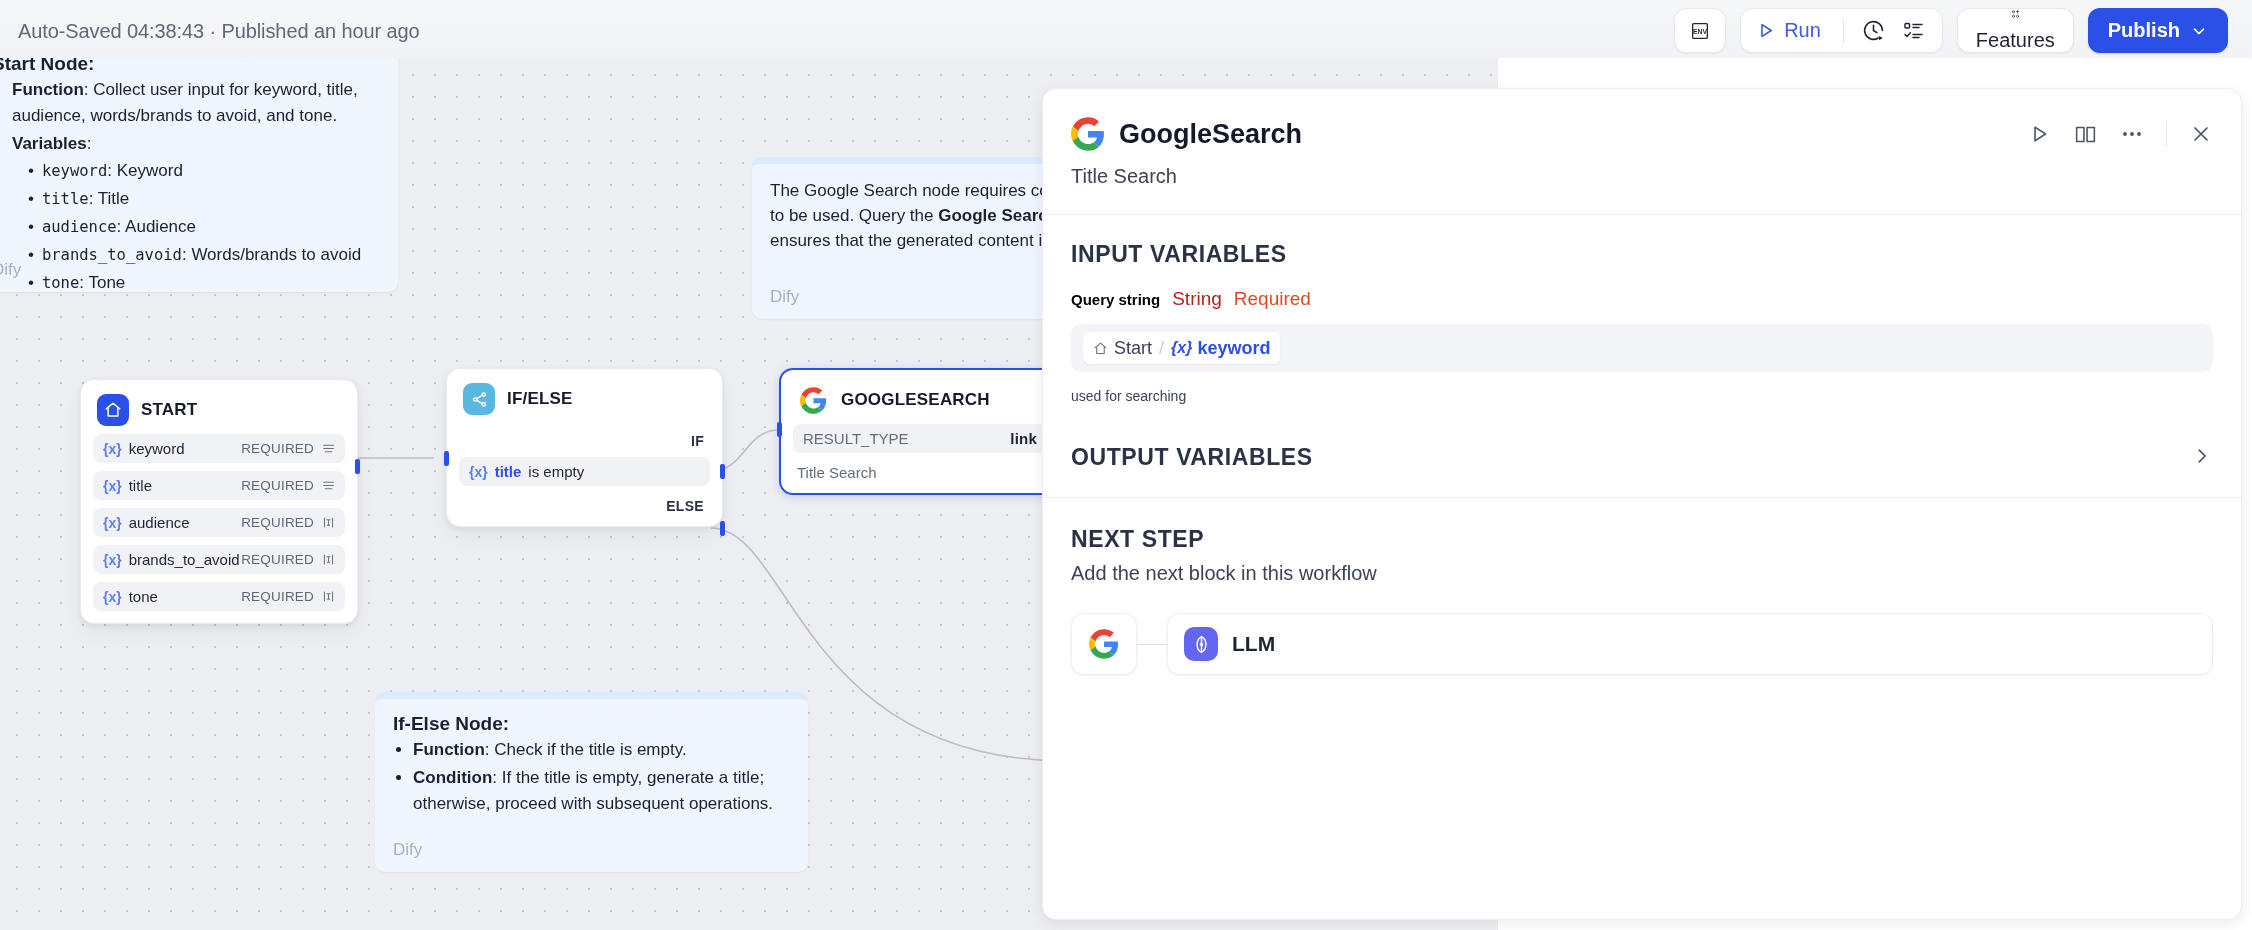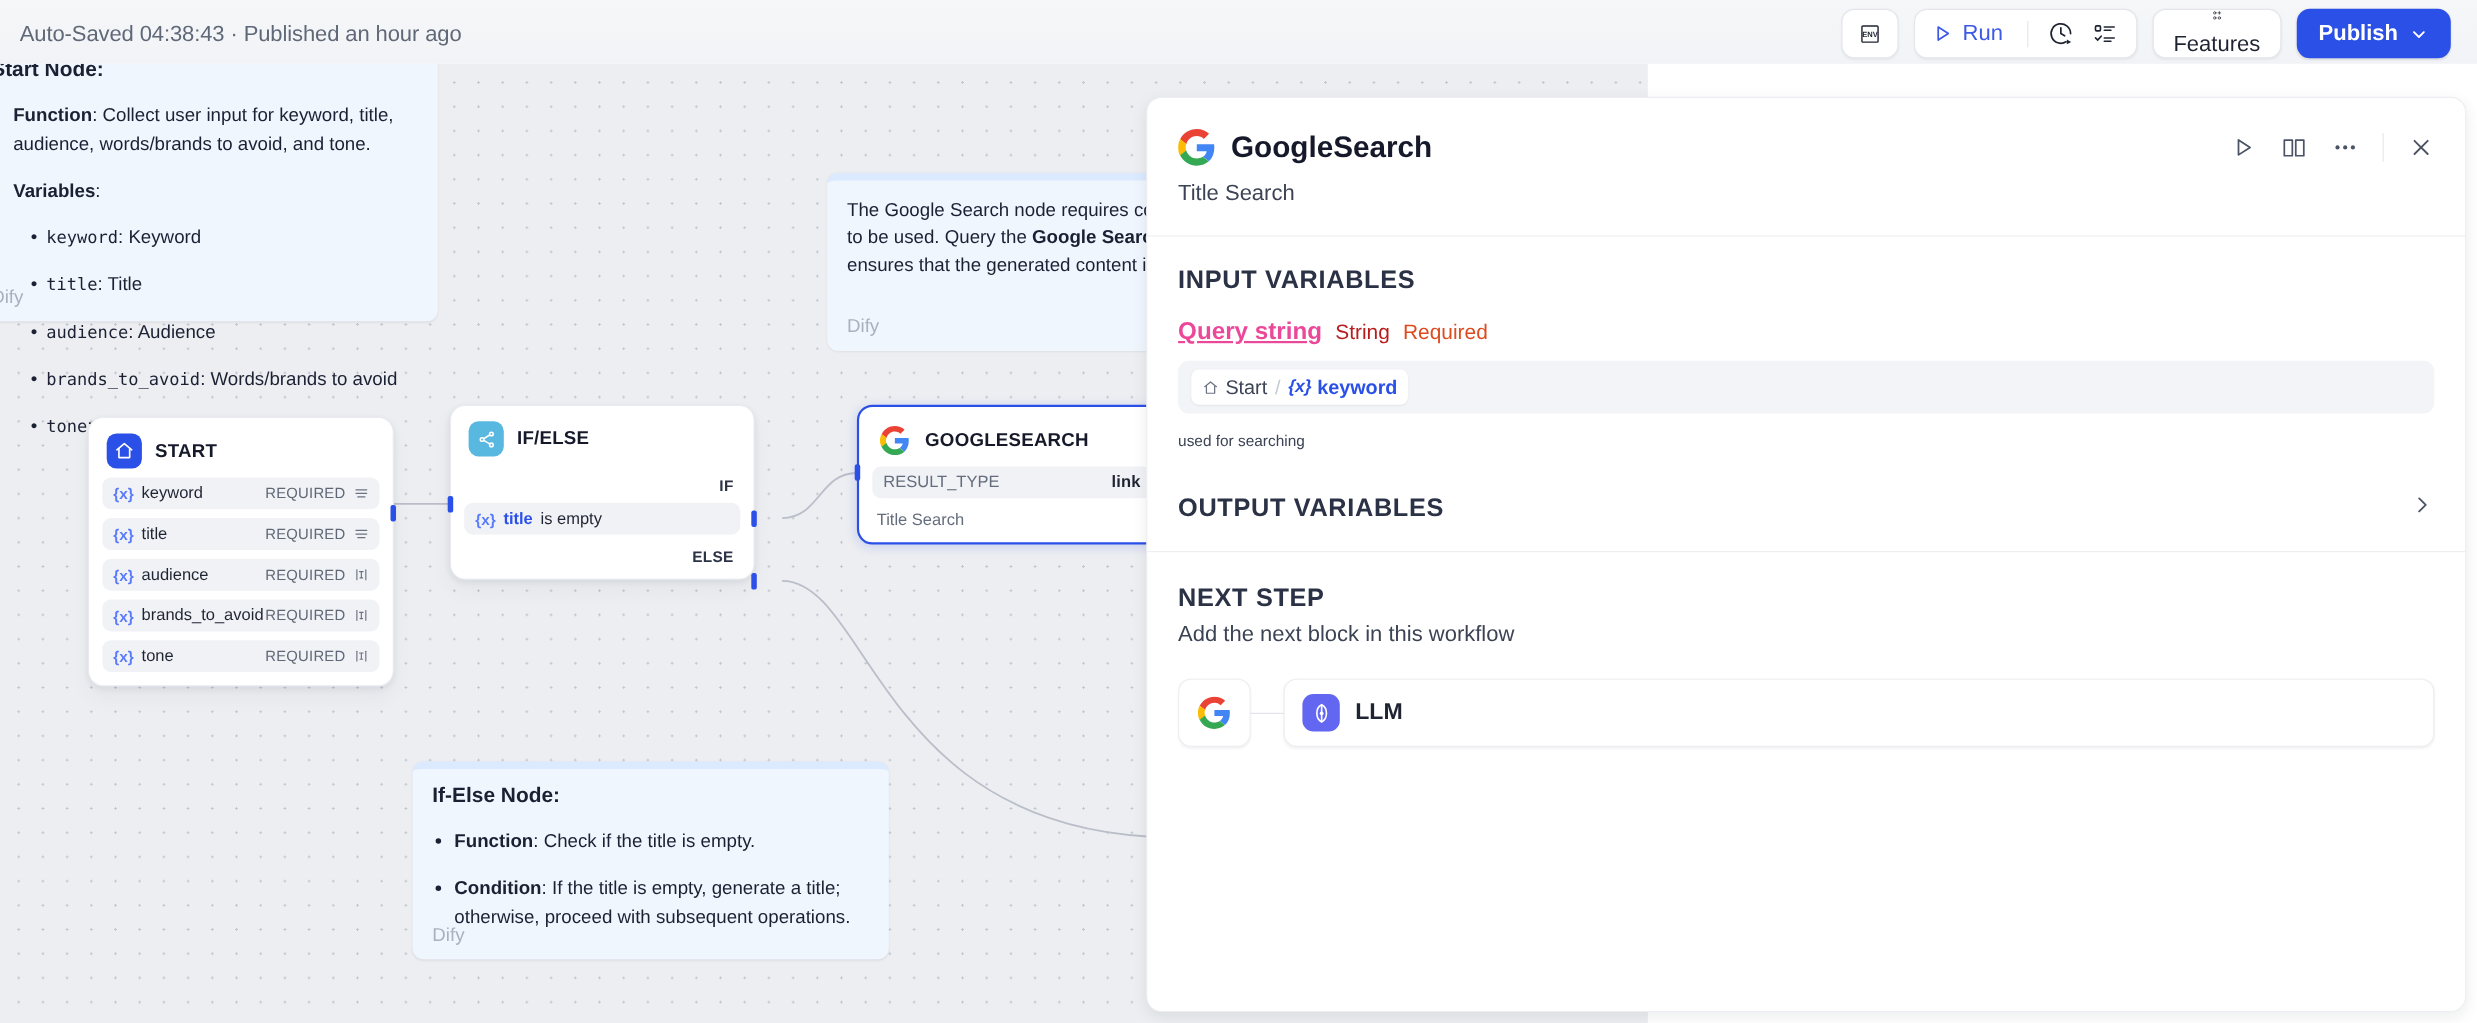--- a/index.html
+++ b/index.html
@@ -72,21 +72,21 @@
     box-shadow: 0 1px 2px rgba(16,24,40,0.06);
     padding: 14px 18px 10px 18px;
     color: #1b2033;
   }
   .note-start { left: -26px; top: -26px; width: 424px; height: 260px; }
   .note-gsearch { left: 752px; top: 99px; width: 608px; height: 162px; }
   .note-ifelse { left: 375px; top: 634px; width: 433px; height: 180px; }
   .note p { font-size: 17px; line-height: 1.48; }
   .note h4 { font-size: 19px; font-weight: 700; margin-bottom: 2px;}
   .note ul { margin: 0 0 0 20px; }
-  .note li { font-size: 17px; line-height: 1.52; margin-top: 17px;}
+  .note li { font-size: 17px; line-height: 1.52; margin-top: 2px;}
   .note li b { font-weight: 700; }
   .note .mono { font-family: "DejaVu Sans Mono", monospace; font-size: 15.5px; }
   .note ul.sub { margin-left: 16px; list-style: none; }
   .note ul.sub li::before { content: "•"; margin-right: 8px; color:#1b2033;}
   .note-wm {
     position: absolute; left: 18px; bottom: 12px;
     font-size: 17px; color: #aab1bd;
   }
 
   
@@ -107,21 +107,21 @@
   }
   .node-row .lbl { display:flex; align-items:center; gap:7px; }
   .node-row .right { margin-left:auto; display:flex; align-items:center; gap:8px; color:#5f6877; font-size: 13.5px; letter-spacing:0.2px;}
   .varname { color:#2b50e8; font-weight:600; }
   .vx { color:#5b7cfa; font-size: 14px; font-weight:600; }
   .node-desc { margin-top: 11px; padding: 0 4px; font-size: 15px; color:#646d7d; }
 
   
   .node-start { left: 80px; top: 321px; width: 278px; }
   
-  .node-ifelse { left: 409px; top: 310px; width: 277px; }
+  .node-ifelse { left: 446px; top: 310px; width: 277px; }
   .branch-label { text-align: right; font-size: 14px; font-weight: 700; color:#2b3245; padding-right: 6px; letter-spacing: 0.3px;}
   
   .node-gs { left: 779px; top: 310px; width: 282px; }
   
   .node-llm1 { left: 1141px; top: 321px; width: 280px; }
   
   .node-llm2 { left: 1063px; top: 661px; width: 270px; }
 
   .pill-model {
     margin-top: 8px; background:#f1f2f5; border-radius: 8px; height: 31px;
@@ -156,21 +156,21 @@
   .panel-title { font-size: 27px; font-weight: 700; color:#15192a; margin-left: 14px; }
   .panel-actions { margin-left:auto; display:flex; align-items:center; gap: 22px; }
   .panel-actions .ico { display:flex; align-items:center; justify-content:center; }
   .panel-divider-v { width:1px; height: 26px; background:#e4e6ec; }
   .panel-sub { padding: 14px 28px 0 28px; font-size: 20px; color:#3b4354; }
   .panel-hr { height:1px; background:#eceef1; margin: 26px 0 0 0; }
 
   .section { padding: 0 28px; }
   .section-title { font-size: 23px; font-weight: 700; letter-spacing: 0.6px; color:#2b3245; }
   .var-line { margin-top: 20px; display:flex; align-items:baseline; gap: 12px; }
-  .var-name { font-size: 22px; font-weight: 700; color:#ec4899;text-decoration:underline; }
+  .var-name { font-size: 15px; font-weight: 700; color:#000000; }
   .var-type { font-size: 19px; color:#b91c1c; }
   .var-req { font-size: 19px; color:#dd4b20; }
   .var-box {
     margin-top: 14px; background:#f3f4f7; border-radius: 10px; height: 48px;
     display:flex; align-items:center; padding: 0 12px;
   }
   .var-chip {
     background:#fff; border-radius: 7px; height: 32px; display:flex; align-items:center;
     gap: 7px; padding: 0 10px; box-shadow: 0 1px 2px rgba(16,24,40,0.06);
     font-size: 18px;

